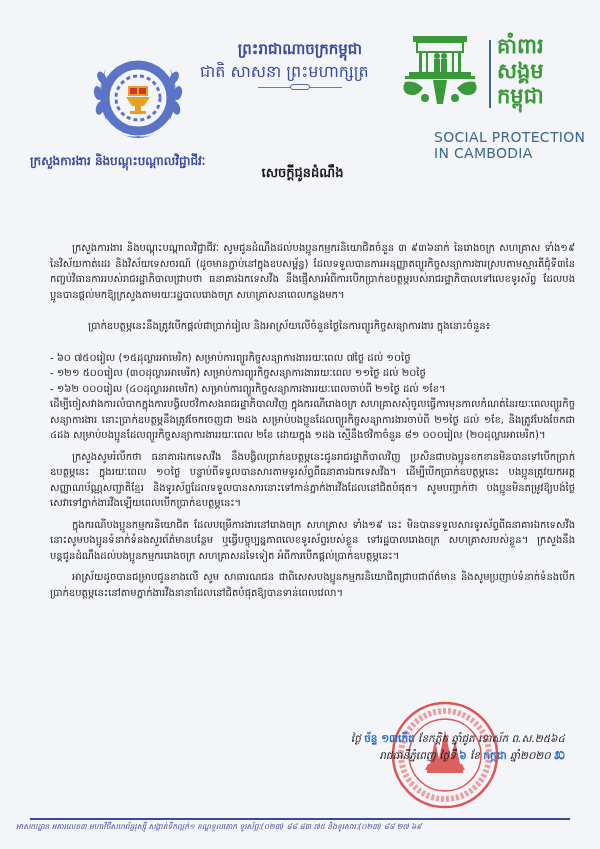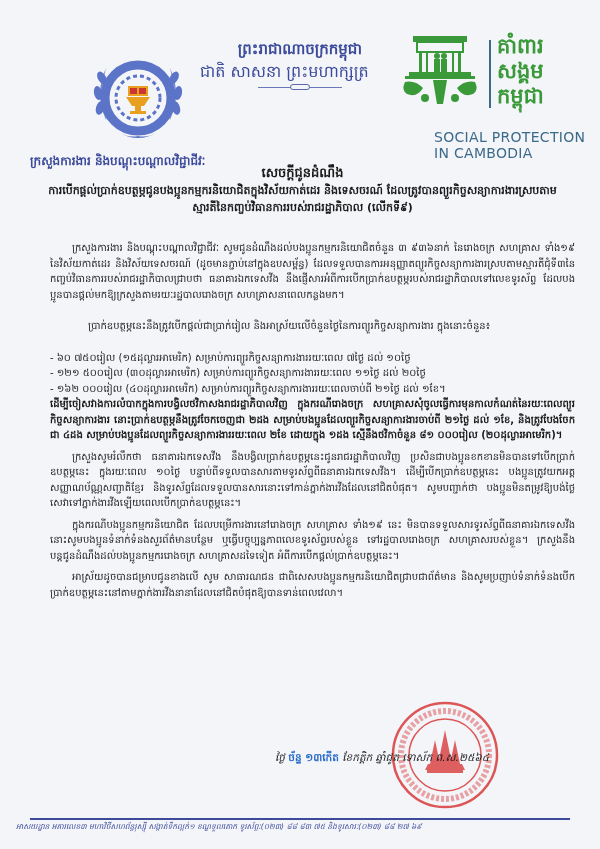--- a/index.html
+++ b/index.html
@@ -26,23 +26,23 @@
 
   .title-block { position:absolute; left:30px; top:163px; width:545px; text-align:center; font-weight:bold; }
   .title-1 { font-size:13px; line-height:19px; }
   .title-2 { font-size:12px; line-height:18px; }
   .title-3 { font-size:11px; line-height:17px; padding:0 10px; }
 
   .body { position:absolute; left:50px; top:240px; width:525px; font-size:10px; line-height:15.5px; text-align:justify; }
   .para { margin:0 0 6px 0; text-indent:22px; }
   .list { margin:0 0 6px 0; }
   .list-item { padding-left:8px; text-indent:-8px; }
-  .list-item.wrap { padding-left:0; text-indent:0;font-weight:bold; }
+  .list-item.wrap { padding-left:0; text-indent:0; }
 
-  .date-block { position:absolute; left:265px; top:749px; width:300px; font-size:10.5px; line-height:16px; font-style:italic; }
+  .date-block { position:absolute; left:265px; top:730px; width:300px; font-size:10.5px; line-height:16px; font-style:italic;text-align:right; }
   .date-line-1 { padding-left:10px; }
   .date-line-2 { padding-left:0; }
   .handwriting { color:#2a6cc8; font-style:normal; font-weight:bold; }
 
   .stamp { position:absolute; left:390px; top:700px; width:110px; height:110px; pointer-events:none; }
 
   .footer-rule { position:absolute; left:30px; top:818px; width:540px; height:1.5px; background:#3b4a9a; }
   .footer-text { position:absolute; left:16px; top:822px; width:560px; font-size:7.5px; color:#3b4a9a;
                  font-style:italic; white-space:nowrap; }
 </style>
@@ -109,21 +109,20 @@
       <div>សង្គម</div>
       <div>កម្ពុជា</div>
     </div>
   </div>
   <div class="sp-tagline">SOCIAL PROTECTION IN CAMBODIA</div>
 
   <div class="ministry-name">ក្រសួងការងារ និងបណ្តុះបណ្តាលវិជ្ជាជីវៈ</div>
 
   <div class="title-block">
     <div class="title-1">សេចក្តីជូនដំណឹង</div>
-    <div class="title-3">ការបើកផ្តល់ប្រាក់ឧបត្ថម្ភជូនបងប្អូនកម្មករនិយោជិតក្នុងវិស័យកាត់ដេរ និងទេសចរណ៍ ដែលត្រូវបានព្យួរកិច្ចសន្យាការងារស្របតាមស្មារតីនៃកញ្ចប់វិធានការរបស់រាជរដ្ឋាភិបាល (លើកទី៩)</div>
   </div>
 
   <div class="body">
     <p class="para">ក្រសួងការងារ និងបណ្តុះបណ្តាលវិជ្ជាជីវៈ សូមជូនដំណឹងដល់បងប្អូនកម្មករនិយោជិតចំនួន ៣ ៩៣៦នាក់ នៃរោងចក្រ សហគ្រាស ទាំង១៩ នៃវិស័យកាត់ដេរ និងវិស័យទេសចរណ៍ (ដូចមានភ្ជាប់នៅក្នុងឧបសម្ព័ន្ធ) ដែលទទួលបានការអនុញ្ញាតព្យួរកិច្ចសន្យាការងារស្របតាមស្មារតីជុំទី៣នៃកញ្ចប់វិធានការរបស់រាជរដ្ឋាភិបាលជ្រាបថា ធនាគារឯកទេសវីង នឹងផ្ញើសារអំពីការបើកប្រាក់ឧបត្ថម្ភរបស់រាជរដ្ឋាភិបាលទៅលេខទូរស័ព្ទ ដែលបងប្អូនបានផ្តល់មកឱ្យក្រសួងតាមរយៈរដ្ឋបាលរោងចក្រ សហគ្រាសនាពេលកន្លងមក។</p>
     <div class="list">
       <div class="para" style="margin:16px;">ប្រាក់ឧបត្ថម្ភនេះនឹងត្រូវបើកផ្តល់ជាប្រាក់រៀល និងអាស្រ័យលើចំនួនថ្ងៃនៃការព្យួរកិច្ចសន្យាការងារ ក្នុងនោះចំនួន៖</div>
       <div class="list-item">- ៦០ ៧៥០រៀល (១៥ដុល្លារអាមេរិក) សម្រាប់ការព្យួរកិច្ចសន្យាការងាររយៈពេល ៧ថ្ងៃ ដល់ ១០ថ្ងៃ</div>
       <div class="list-item">- ១២១ ៥០០រៀល (៣០ដុល្លារអាមេរិក) សម្រាប់ការព្យួរកិច្ចសន្យាការងាររយៈពេល ១១ថ្ងៃ ដល់ ២០ថ្ងៃ</div>
       <div class="list-item">- ១៦២ ០០០រៀល (៤០ដុល្លារអាមេរិក) សម្រាប់ការព្យួរកិច្ចសន្យាការងាររយៈពេលចាប់ពី ២១ថ្ងៃ ដល់ ១ខែ។</div>
       <div class="list-item wrap">ដើម្បីចៀសវាងការលំបាកក្នុងការបង្វិលថវិកាសងរាជរដ្ឋាភិបាលវិញ ក្នុងករណីរោងចក្រ សហគ្រាសសុំចូលធ្វើការមុនកាលកំណត់នៃរយៈពេលព្យួរកិច្ចសន្យាការងារ នោះប្រាក់ឧបត្ថម្ភនឹងត្រូវចែកចេញជា ២ដង សម្រាប់បងប្អូនដែលព្យួរកិច្ចសន្យាការងារចាប់ពី ២១ថ្ងៃ ដល់ ១ខែ, និងត្រូវបែងចែកជា ៤ដង សម្រាប់បងប្អូនដែលព្យួរកិច្ចសន្យាការងាររយៈពេល ២ខែ ដោយក្នុង ១ដង ស្មើនឹងថវិកាចំនួន ៨១ ០០០រៀល (២០ដុល្លារអាមេរិក)។</div>
@@ -145,17 +144,25 @@
       <rect x="37" y="70" width="36" height="3"></rect>
     </g>
   </svg>
 
   <div class="date-block">
     <div class="date-line-1">
       <span>ថ្ងៃ</span>
       <span class="handwriting">ច័ន្ទ ១៣កើត</span>
       <span>ខែកត្តិក ឆ្នាំជូត ទោស័ក ព.ស.២៥៦៤</span>
     </div>
+    <div class="date-line-2">
+      <span>រាជធានីភ្នំពេញ ថ្ងៃទី</span>
+      <span class="handwriting">៦</span>
+      <span>ខែ</span>
+      <span class="handwriting">កក្កដា</span>
+      <span>ឆ្នាំ២០២០</span>
+      <span class="handwriting" style="font-size:15px;">ಖ</span>
+    </div>
   </div>
 
   <div class="footer-rule"></div>
   <div class="footer-text">អាសយដ្ឋាន អគារលេខ៣ មហាវិថីសហព័ន្ធរុស្ស៊ី សង្កាត់ទឹកល្អក់១ ខណ្ឌទួលគោក ទូរស័ព្ទៈ(០២៣) ៨៨ ៨៣ ៧៥ និងទូរសារៈ(០២៣) ៨៨ ២៧ ៦៩</div>
 </div>
 
 </body></html>

